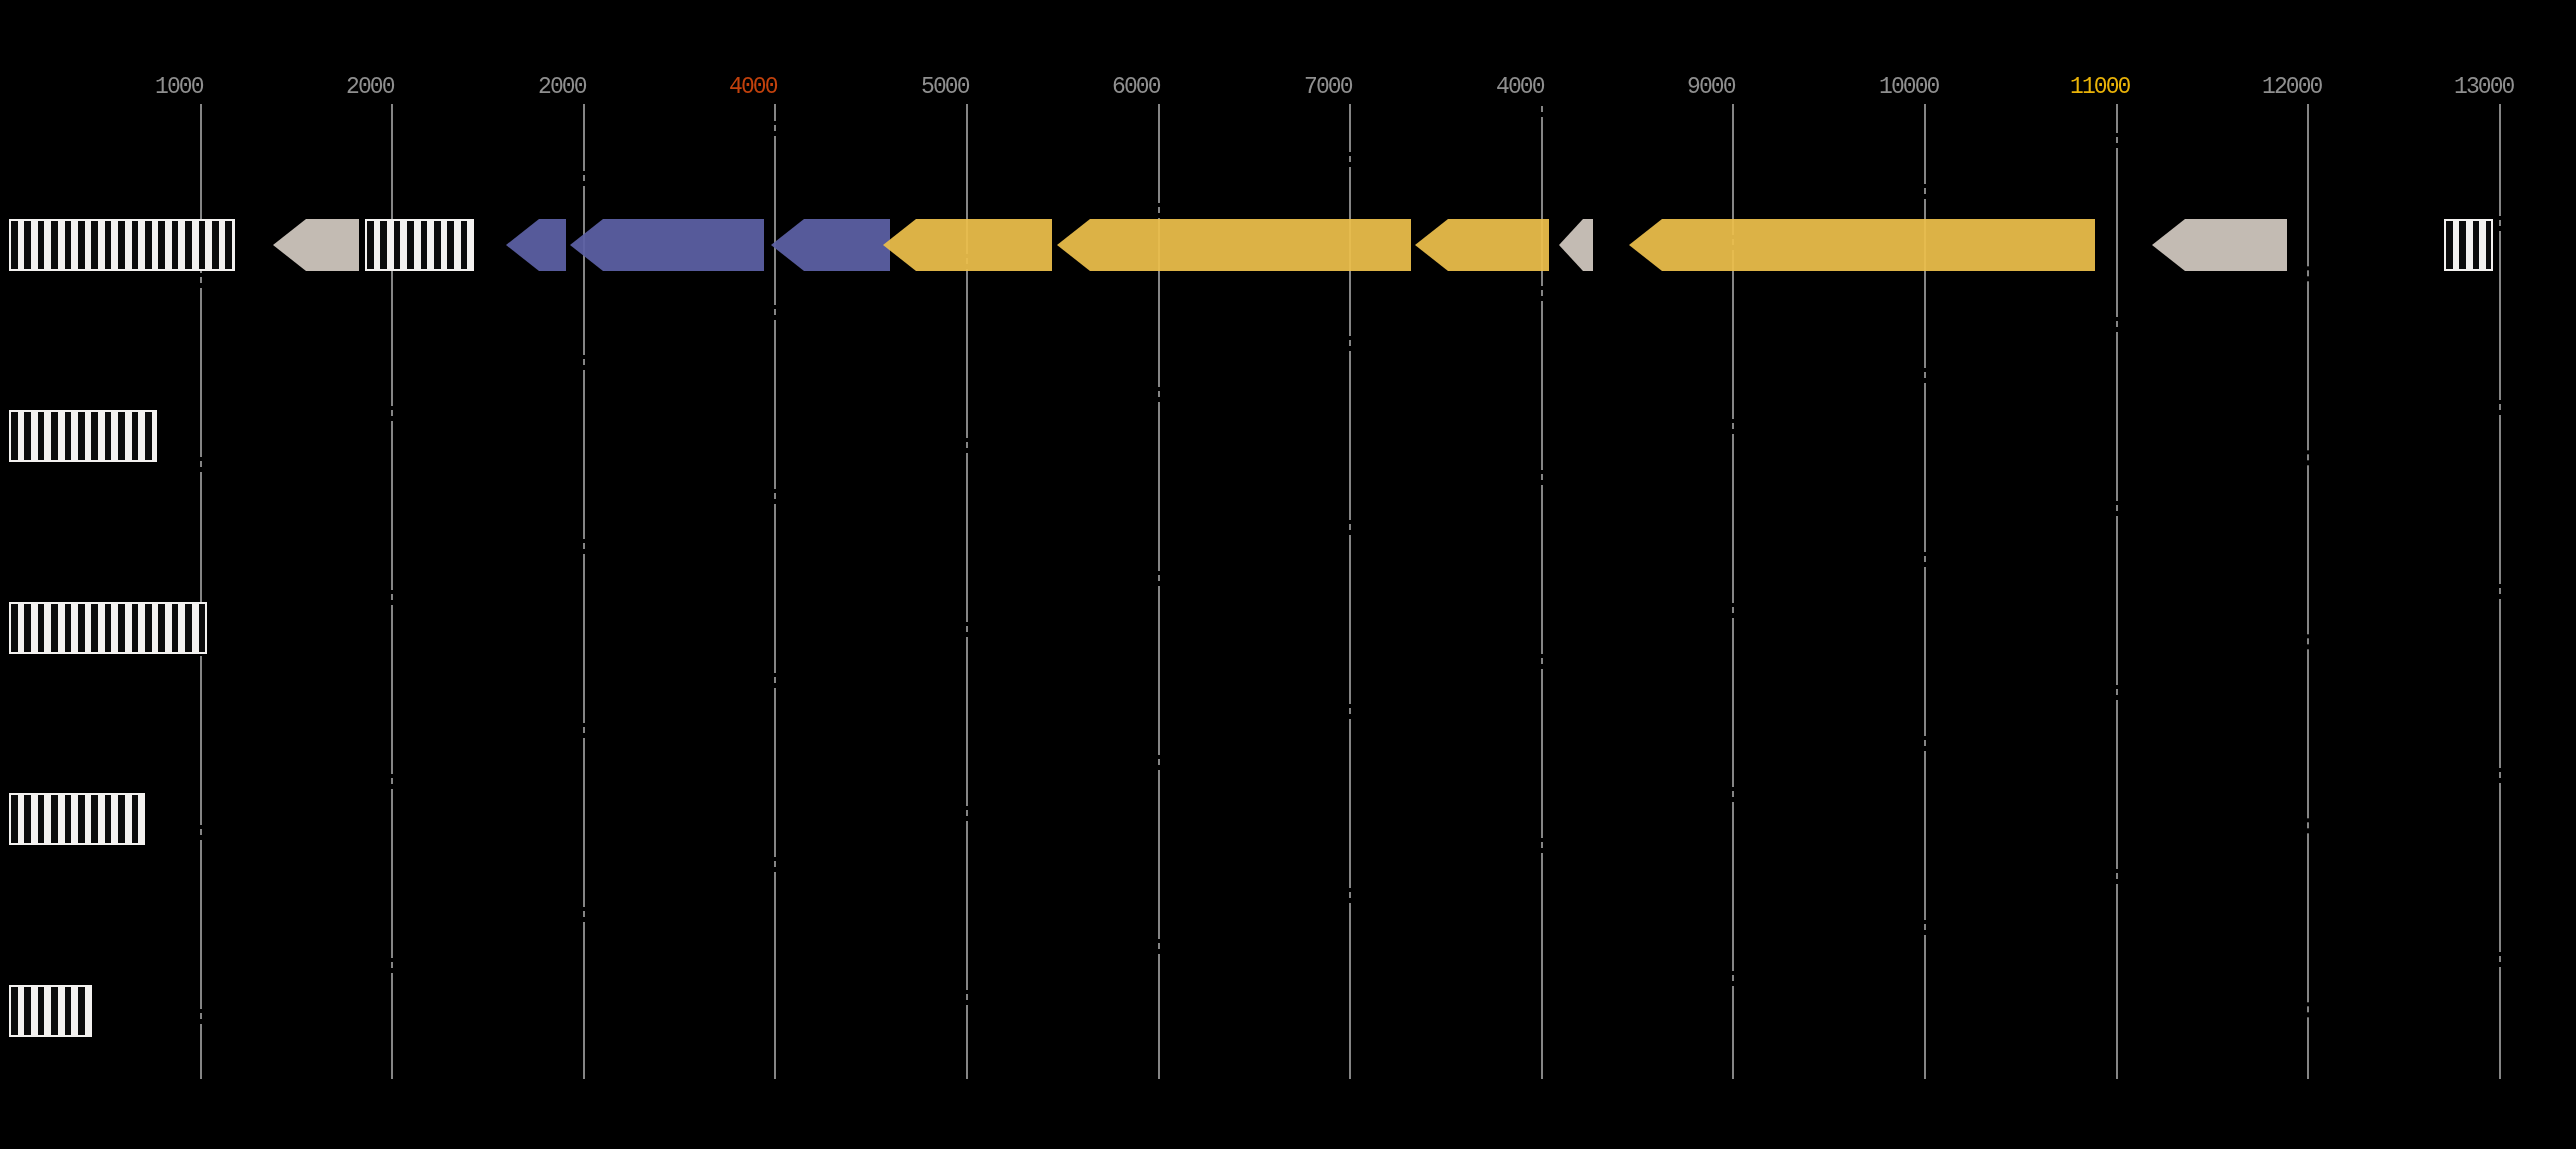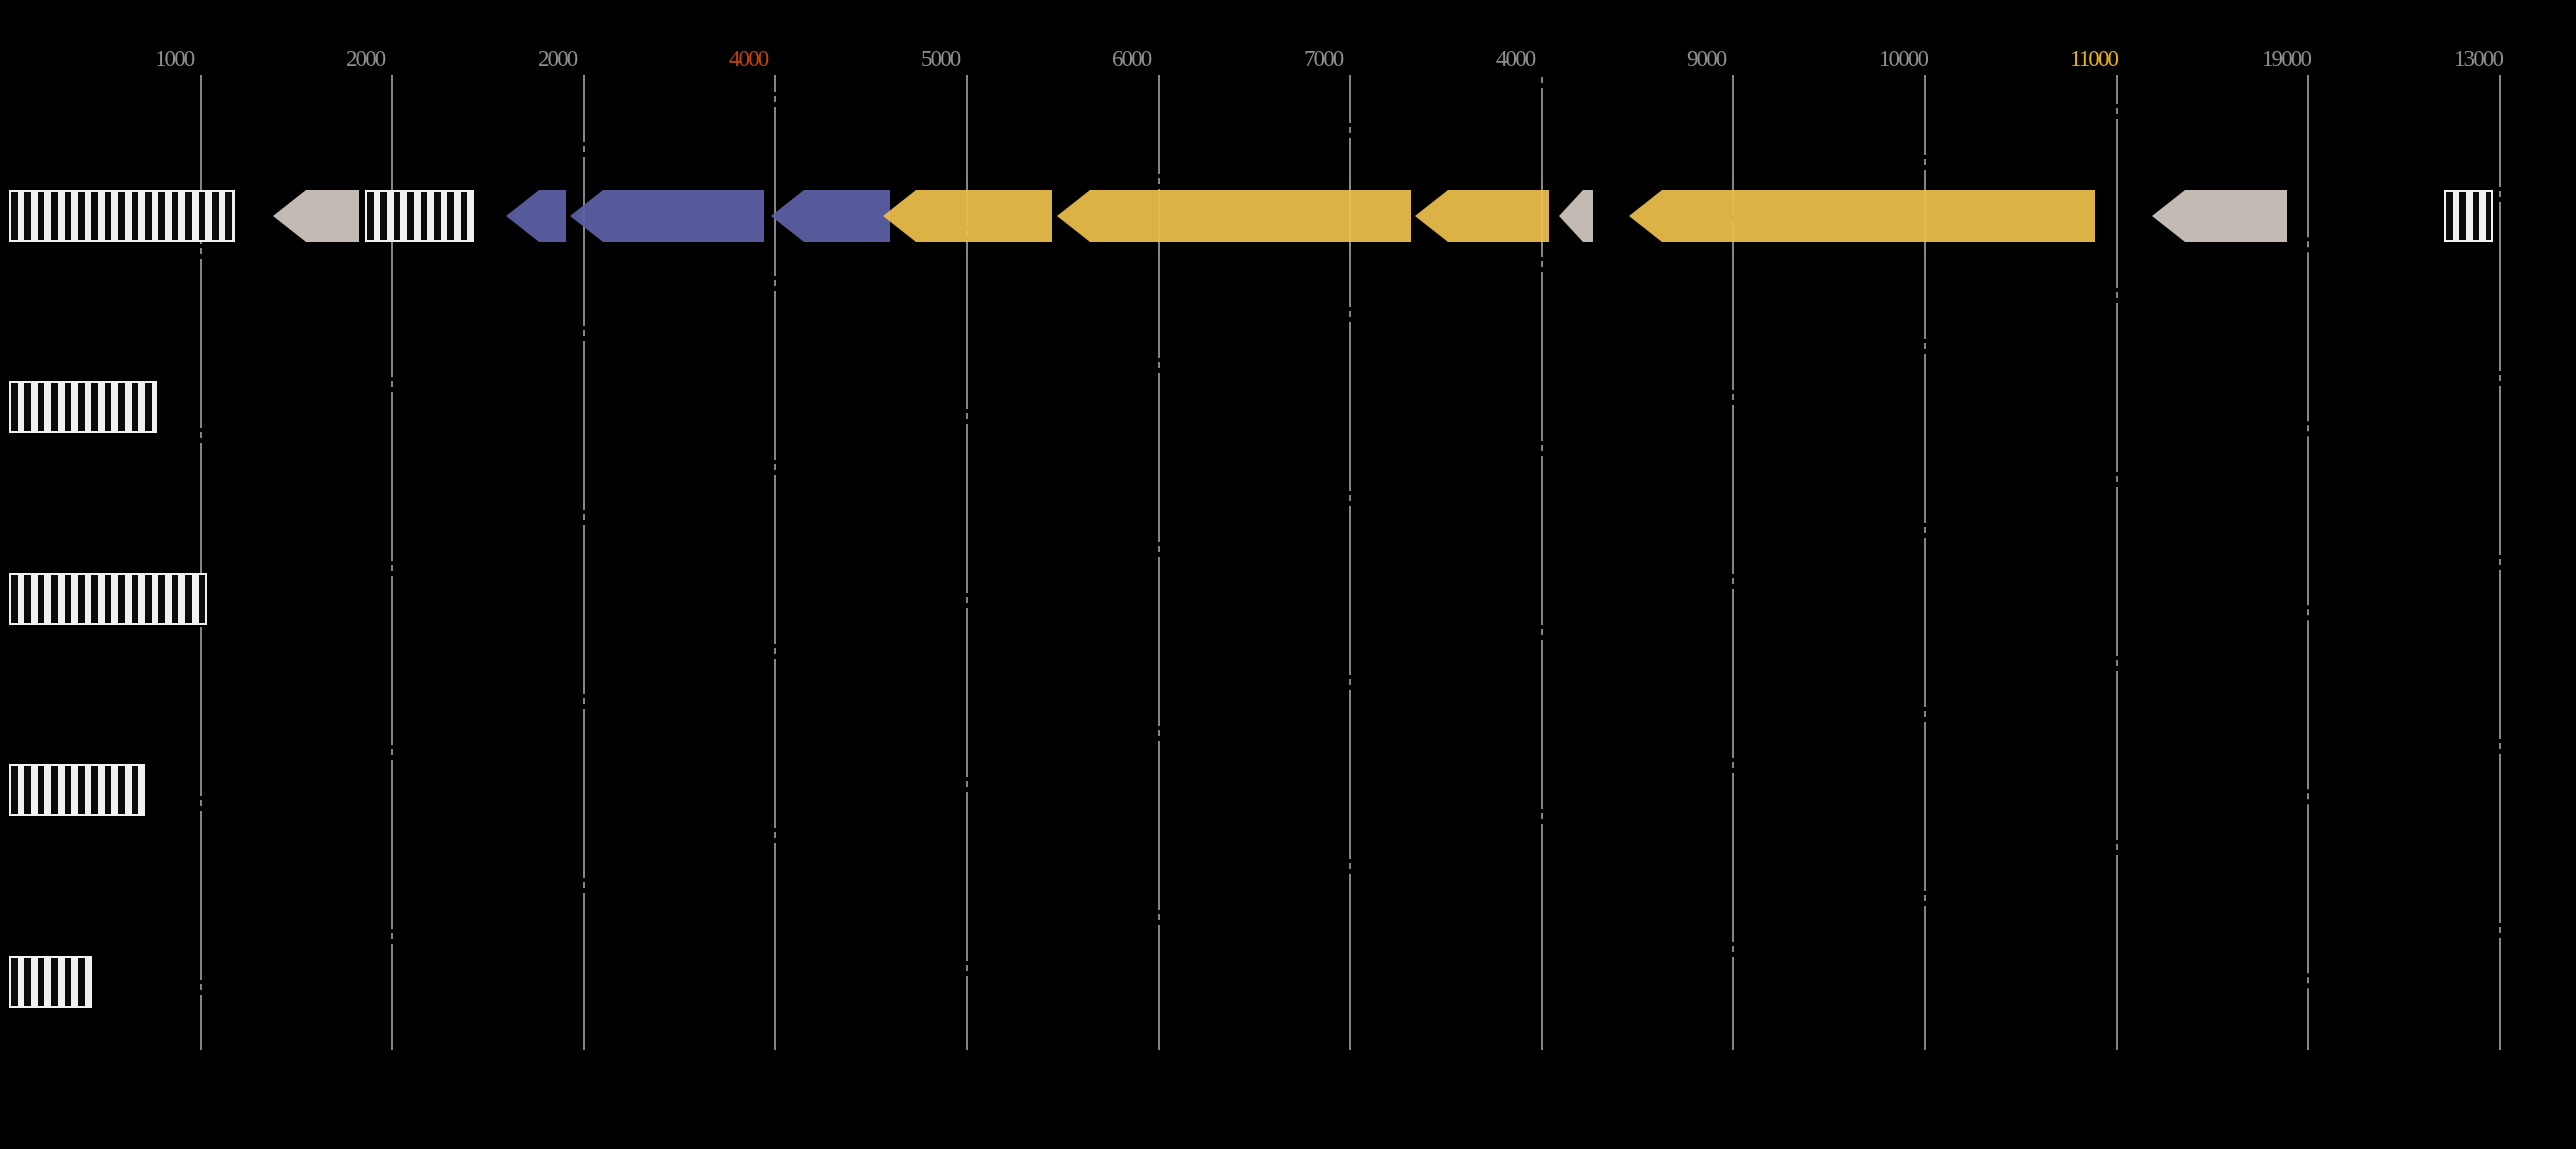--- a/index.html
+++ b/index.html
@@ -6,21 +6,22 @@
     margin: 0;
     padding: 0;
     background: #000;
   }
   #figure {
     position: relative;
     width: 2576px;
     height: 1050px;
     background: #000;
     overflow: hidden;
-    font-family: Liberation Serif, serif;
+    font-family: Liberation Mono, monospace;
+    margin-top: 29px;
   }
   .gridline {
     position: absolute;
     width: 1.9px;
     z-index: 1;
   }
   .tick-label {
     position: absolute;
     font-size: 23px;
     letter-spacing: -1.9px;
@@ -60,21 +61,21 @@
     <div class="tick-label" style="left: 1304px; top: 47px; color: rgb(143, 143, 143);">7000</div>
     <div class="gridline" style="left: 1541px; top: 75px; height: 1054px; background: repeating-linear-gradient(rgb(133, 133, 133) 0px, rgb(133, 133, 133) 169px, transparent 169px, transparent 173px, rgb(133, 133, 133) 173px, rgb(133, 133, 133) 179px, transparent 179px, transparent 184px) 0px -171px;"></div>
     <div class="tick-label" style="left: 1496px; top: 47px; color: rgb(143, 143, 143);">4000</div>
     <div class="gridline" style="left: 1732px; top: 75px; height: 1054px; background: repeating-linear-gradient(rgb(133, 133, 133) 0px, rgb(133, 133, 133) 169px, transparent 169px, transparent 173px, rgb(133, 133, 133) 173px, rgb(133, 133, 133) 179px, transparent 179px, transparent 184px) 0px -38px;"></div>
     <div class="tick-label" style="left: 1687px; top: 47px; color: rgb(143, 143, 143);">9000</div>
     <div class="gridline" style="left: 1924px; top: 75px; height: 1054px; background: repeating-linear-gradient(rgb(133, 133, 133) 0px, rgb(133, 133, 133) 169px, transparent 169px, transparent 173px, rgb(133, 133, 133) 173px, rgb(133, 133, 133) 179px, transparent 179px, transparent 184px) 0px -89px;"></div>
     <div class="tick-label" style="left: 1879px; top: 47px; color: rgb(143, 143, 143);">10000</div>
     <div class="gridline" style="left: 2116px; top: 75px; height: 1054px; background: repeating-linear-gradient(rgb(133, 133, 133) 0px, rgb(133, 133, 133) 169px, transparent 169px, transparent 173px, rgb(133, 133, 133) 173px, rgb(133, 133, 133) 179px, transparent 179px, transparent 184px) 0px -140px;"></div>
     <div class="tick-label" style="left: 2070px; top: 47px; color: #eab308;">11000</div>
     <div class="gridline" style="left: 2307px; top: 75px; height: 1054px; background: repeating-linear-gradient(rgb(133, 133, 133) 0px, rgb(133, 133, 133) 169px, transparent 169px, transparent 173px, rgb(133, 133, 133) 173px, rgb(133, 133, 133) 179px, transparent 179px, transparent 184px) 0px -6.7px;"></div>
-    <div class="tick-label" style="left: 2262px; top: 47px; color: rgb(143, 143, 143);">19000</div>
+    <div class="tick-label" style="left: 2262px; top: 47px; color: rgb(143, 143, 143);">12000</div>
     <div class="gridline" style="left: 2499px; top: 75px; height: 1054px; background: repeating-linear-gradient(rgb(133, 133, 133) 0px, rgb(133, 133, 133) 169px, transparent 169px, transparent 173px, rgb(133, 133, 133) 173px, rgb(133, 133, 133) 179px, transparent 179px, transparent 184px) 0px -57px;"></div>
     <div class="tick-label" style="left: 2454px; top: 47px; color: rgb(143, 143, 143);">13000</div>
     <div class="feature hatched" style="left: 9px; top: 190px; width: 226px; height: 52px; border: 2.9px solid rgb(243, 241, 239); background: repeating-linear-gradient(90deg, rgb(11, 11, 11) 0px, rgb(11, 11, 11) 6.7px, rgb(243, 241, 239) 6.7px, rgb(243, 241, 239) 13.4px);"></div>
     <div class="feature arrow" style="left: 273px; top: 190px; width: 86px; height: 52px; background: rgb(210, 201, 193); clip-path: polygon(33px 0px, 100% 0px, 100% 100%, 33px 100%, 0px 50%);"></div>
     <div class="feature hatched" style="left: 365px; top: 190px; width: 109px; height: 52px; border: 2.9px solid rgb(243, 241, 239); background: repeating-linear-gradient(90deg, rgb(11, 11, 11) 0px, rgb(11, 11, 11) 6.7px, rgb(243, 241, 239) 6.7px, rgb(243, 241, 239) 13.4px);"></div>
     <div class="feature arrow" style="left: 506px; top: 190px; width: 60px; height: 52px; background: rgb(93, 97, 166); clip-path: polygon(33px 0px, 100% 0px, 100% 100%, 33px 100%, 0px 50%);"></div>
     <div class="feature arrow" style="left: 570px; top: 190px; width: 194px; height: 52px; background: rgb(93, 97, 166); clip-path: polygon(33px 0px, 100% 0px, 100% 100%, 33px 100%, 0px 50%);"></div>
     <div class="feature arrow" style="left: 771px; top: 190px; width: 119px; height: 52px; background: rgb(93, 97, 166); clip-path: polygon(33px 0px, 100% 0px, 100% 100%, 33px 100%, 0px 50%);"></div>
     <div class="feature arrow" style="left: 883px; top: 190px; width: 169px; height: 52px; background: rgb(237, 192, 75); clip-path: polygon(33px 0px, 100% 0px, 100% 100%, 33px 100%, 0px 50%);"></div>
     <div class="feature arrow" style="left: 1057px; top: 190px; width: 354px; height: 52px; background: rgb(237, 192, 75); clip-path: polygon(33px 0px, 100% 0px, 100% 100%, 33px 100%, 0px 50%);"></div>

